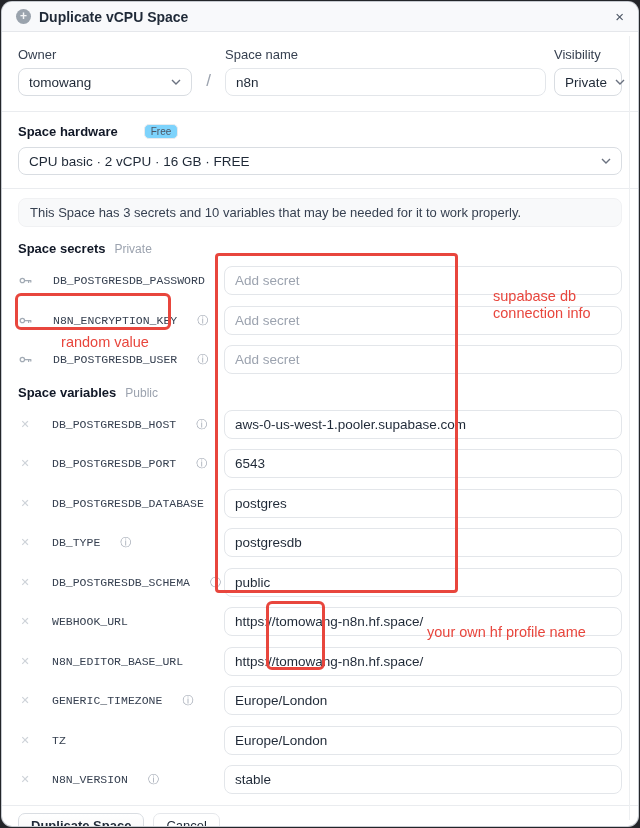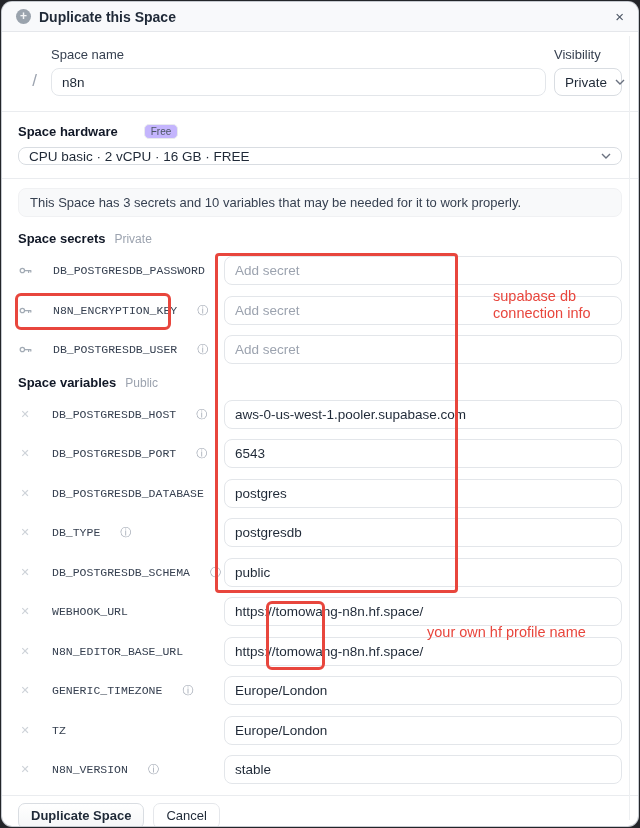--- a/index.html
+++ b/index.html
@@ -46,24 +46,24 @@
   .name-col { flex:1; }
   .vis-col { width:68px; margin-left:8px; }
   .name-input, .row-value {
     width:100%; height:28px; border:1px solid #e3e6ea; border-radius:8px;
     padding:0 10px; font-size:13.5px; color:#1f2937; outline:none;
     font-family:"Liberation Sans",sans-serif; background:#fff;
   }
   .hw-label-row { display:flex; align-items:center; gap:26px; margin-top:12px; }
   .bold-label { font-size:13px; font-weight:700; color:#111827; }
   .free-badge {
-    font-size:10px; color:#4b5563; background:#c4b5fd;
+    font-size:10px; color:#4b5563; background:#7dd3fc;
     border:1px solid #e9ebee; border-radius:5px; padding:1px 6px;
   }
-  .hw-select { margin-top:8px; height:18px; }
+  .hw-select { margin-top:8px; height:28px; }
   .notice {
     margin-top:9px; background:#f8f9fa; border:1px solid #f0f1f3;
     border-radius:8px; padding:6px 11px; font-size:13px; color:#374151;
   }
   .sec-hdr { display:flex; align-items:baseline; gap:9px; margin-top:14px; margin-bottom:10px; }
   .sec-badge { font-size:12px; color:#9ca3af; }
   .field-row { display:flex; align-items:center; height:29px; margin-bottom:10.5px; }
   .row-label { width:206px; display:flex; align-items:center; gap:20px; flex:0 0 auto; }
   .key-icon, .x-icon { flex:0 0 auto; display:flex; align-items:center; }
   .x-icon { color:#cdd2d8; font-size:11px; width:14px; justify-content:center; }
@@ -95,27 +95,36 @@
   #ann-supabase  { left:491px; top:286px; }
   #ann-profile   { left:425px; top:622px; }
 </style>
 </head>
 <body>
 
 <div class="window">
 
   <div class="modal-header">
     <span class="dup-icon">+</span>
-    <span class="modal-title">Duplicate this Space</span>
+    <span class="modal-title">Duplicate vCPU Space</span>
     <span class="close-btn">×</span>
   </div>
 
   <div class="modal-body">
 
     <div class="top-row">
+      <div class="owner-col">
+        <label class="small">Owner</label>
+        <div class="control select">
+          <span>tomowang</span>
+          <svg class="chev" width="10" height="6" viewBox="0 0 10 6">
+              <polyline points="1,1 5,5 9,1" fill="none" stroke="#6b7280" stroke-width="1.4"></polyline>
+            </svg>
+        </div>
+      </div>
       <div class="slash">/</div>
       <div class="name-col">
         <label class="small">Space name</label>
         <input class="name-input" value="n8n" style="">
       </div>
       <div class="vis-col">
         <label class="small">Visibility</label>
         <div class="control select">
           <span>Private</span>
           <svg class="chev" width="10" height="6" viewBox="0 0 10 6">
@@ -279,20 +288,21 @@
     </div>
 
   </div>
 
   <div class="scroll-line"></div>
 
   <div class="annotations">
     <div class="ann-box" id="ann-big-box"></div>
     <div class="ann-box" id="ann-enc-box"></div>
     <div class="ann-box" id="ann-small-box"></div>
+    <div class="ann-text" id="ann-random">random value</div>
     <div class="ann-text" id="ann-supabase">
       <div>supabase db</div>
       <div>connection info</div>
     </div>
     <div class="ann-text" id="ann-profile">your own hf profile name</div>
   </div>
 
 </div>
 
 </body></html>

